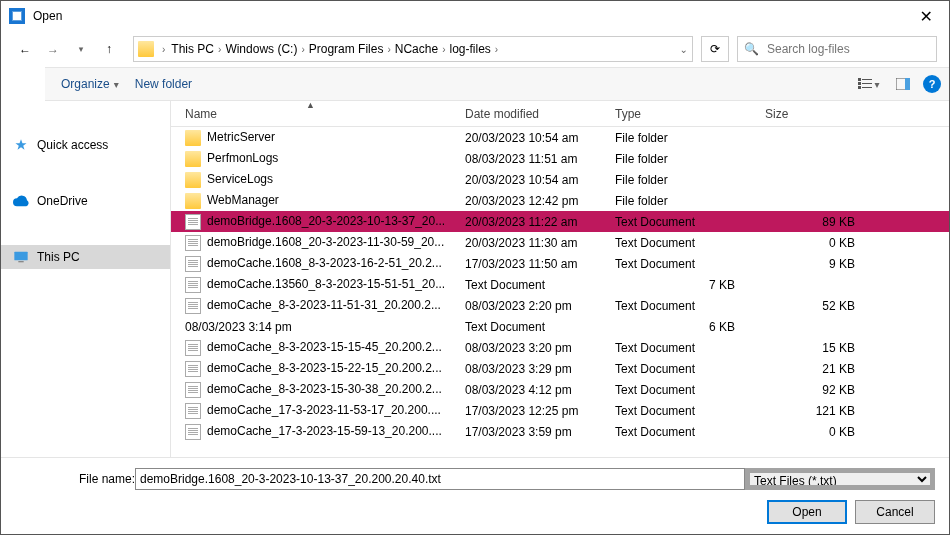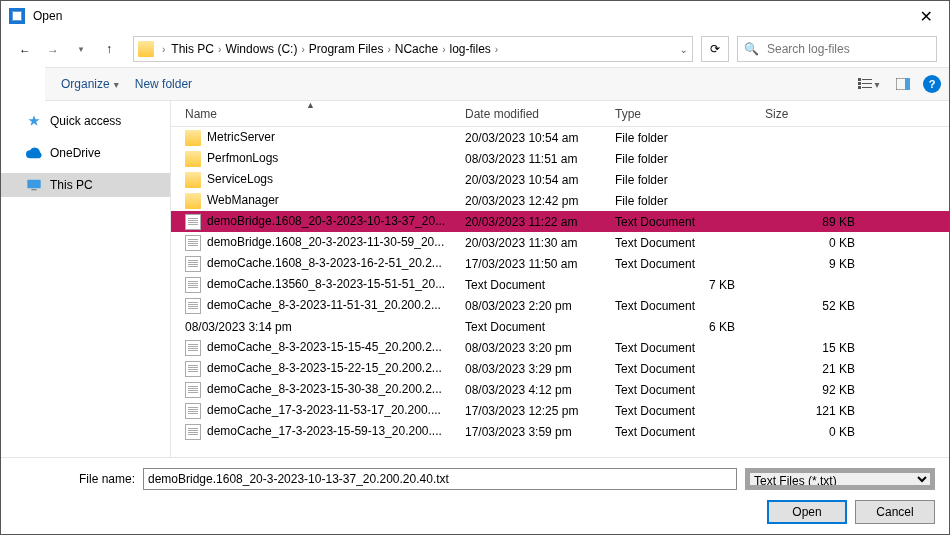--- a/index.html
+++ b/index.html
@@ -17,38 +17,38 @@
 .refresh { width:28px; height:26px; border:1px solid #ccc; display:flex; align-items:center; justify-content:center; margin-left:4px; }
 .searchbox { width:200px; height:26px; border:1px solid #ccc; display:flex; align-items:center; padding:0 6px; margin-left:4px; color:#888; gap:6px; }
 .searchbox input { border:none; outline:none; flex:1; color:#b91c1c; }
 .toolbar { height:34px; border-top:1px solid #e5e5e5; border-bottom:1px solid #e5e5e5; background:#f7f7f7; display:flex; align-items:center; padding:0 8px;margin-left:44px; }
 .toolbtn { padding:4px 8px; display:flex; align-items:center; gap:4px; color:#1a4e8a; }
 .toolbar .right { margin-left:auto; display:flex; align-items:center; gap:6px; }
 .viewbtn { width:28px; height:24px; border:1px solid transparent; display:flex; align-items:center; justify-content:center; color:#333; }
 .helpbtn { width:18px; height:18px; border-radius:50%; background:#0078d7; color:#fff; display:flex; align-items:center; justify-content:center; font-weight:bold; font-size:11px; }
 .body { flex:1; display:flex; overflow:hidden; }
 .sidebar { width:170px; border-right:1px solid #e5e5e5; padding:8px 0; }
-.navitem { display:flex; align-items:center; gap:8px; padding:4px 25px; height:24px; }
+.navitem { display:flex; align-items:center; gap:8px; padding:4px 12px; height:24px;margin-top:24px; }
 .navitem.selected { background:#d8d8d8; }
 .navicon { width:16px; height:16px; display:flex; align-items:center; justify-content:center; }
 .filepane { flex:1; display:flex; flex-direction:column; overflow:hidden; }
 .cols { display:grid; grid-template-columns: 280px 150px 150px 120px; height:26px; align-items:center; border-bottom:1px solid #e5e5e5; padding-left:8px; color:#444; position:relative; }
 .cols .col { padding:0 6px; border-right:1px solid transparent; }
 .cols .sort { font-size:9px; position:absolute; left:135px; top:-1px; color:#555; }
 .rows { flex:1; overflow-y:auto; overflow-x:hidden; }
 .row { display:grid; grid-template-columns: 280px 150px 150px 120px; height:21px; align-items:center; padding-left:8px; }
 .row.selected { background:#be185d; }
 .row .cell { padding:0 6px; white-space:nowrap; overflow:hidden; text-overflow:ellipsis; }
 .row .cell.size { text-align:right; padding-right:24px; }
 .ficon { width:16px; height:16px; margin-right:6px; display:inline-flex; vertical-align:middle; }
 .folder-ic { background: linear-gradient(#ffe79e,#ffc93c); border-radius:1px; }
 .file-ic { background:#fff; border:1px solid #aaa; position:relative; }
 .file-ic::before { content:""; position:absolute; left:2px; right:2px; top:3px; height:1px; background:#aaa; box-shadow:0 2px 0 #aaa,0 4px 0 #aaa,0 6px 0 #aaa; }
 .bottom { border-top:1px solid #e5e5e5; padding:10px 14px; display:flex; flex-direction:column; gap:10px; }
-.fn-row { display:flex; align-items:center; gap:8px; }
+.fn-row { display:flex; align-items:center; gap:0; }
 .fn-row label { width:120px; text-align:right; }
 .fn-row input { flex:1; height:22px; border:1px solid #888; padding:0 4px; }
 .fn-row select { width:190px; height:22px; border:5px solid #a3a3a3; background:#efefef; }
 .btn-row { display:flex; justify-content:flex-end; gap:8px; }
 .btn { width:80px; height:24px; border:1px solid #888; background:#e1e1e1; display:flex; align-items:center; justify-content:center; }
 .btn.primary { border:1px solid #0078d7; box-shadow: inset 0 0 0 1px #0078d7; }
 </style>
 </head>
 <body>
 

